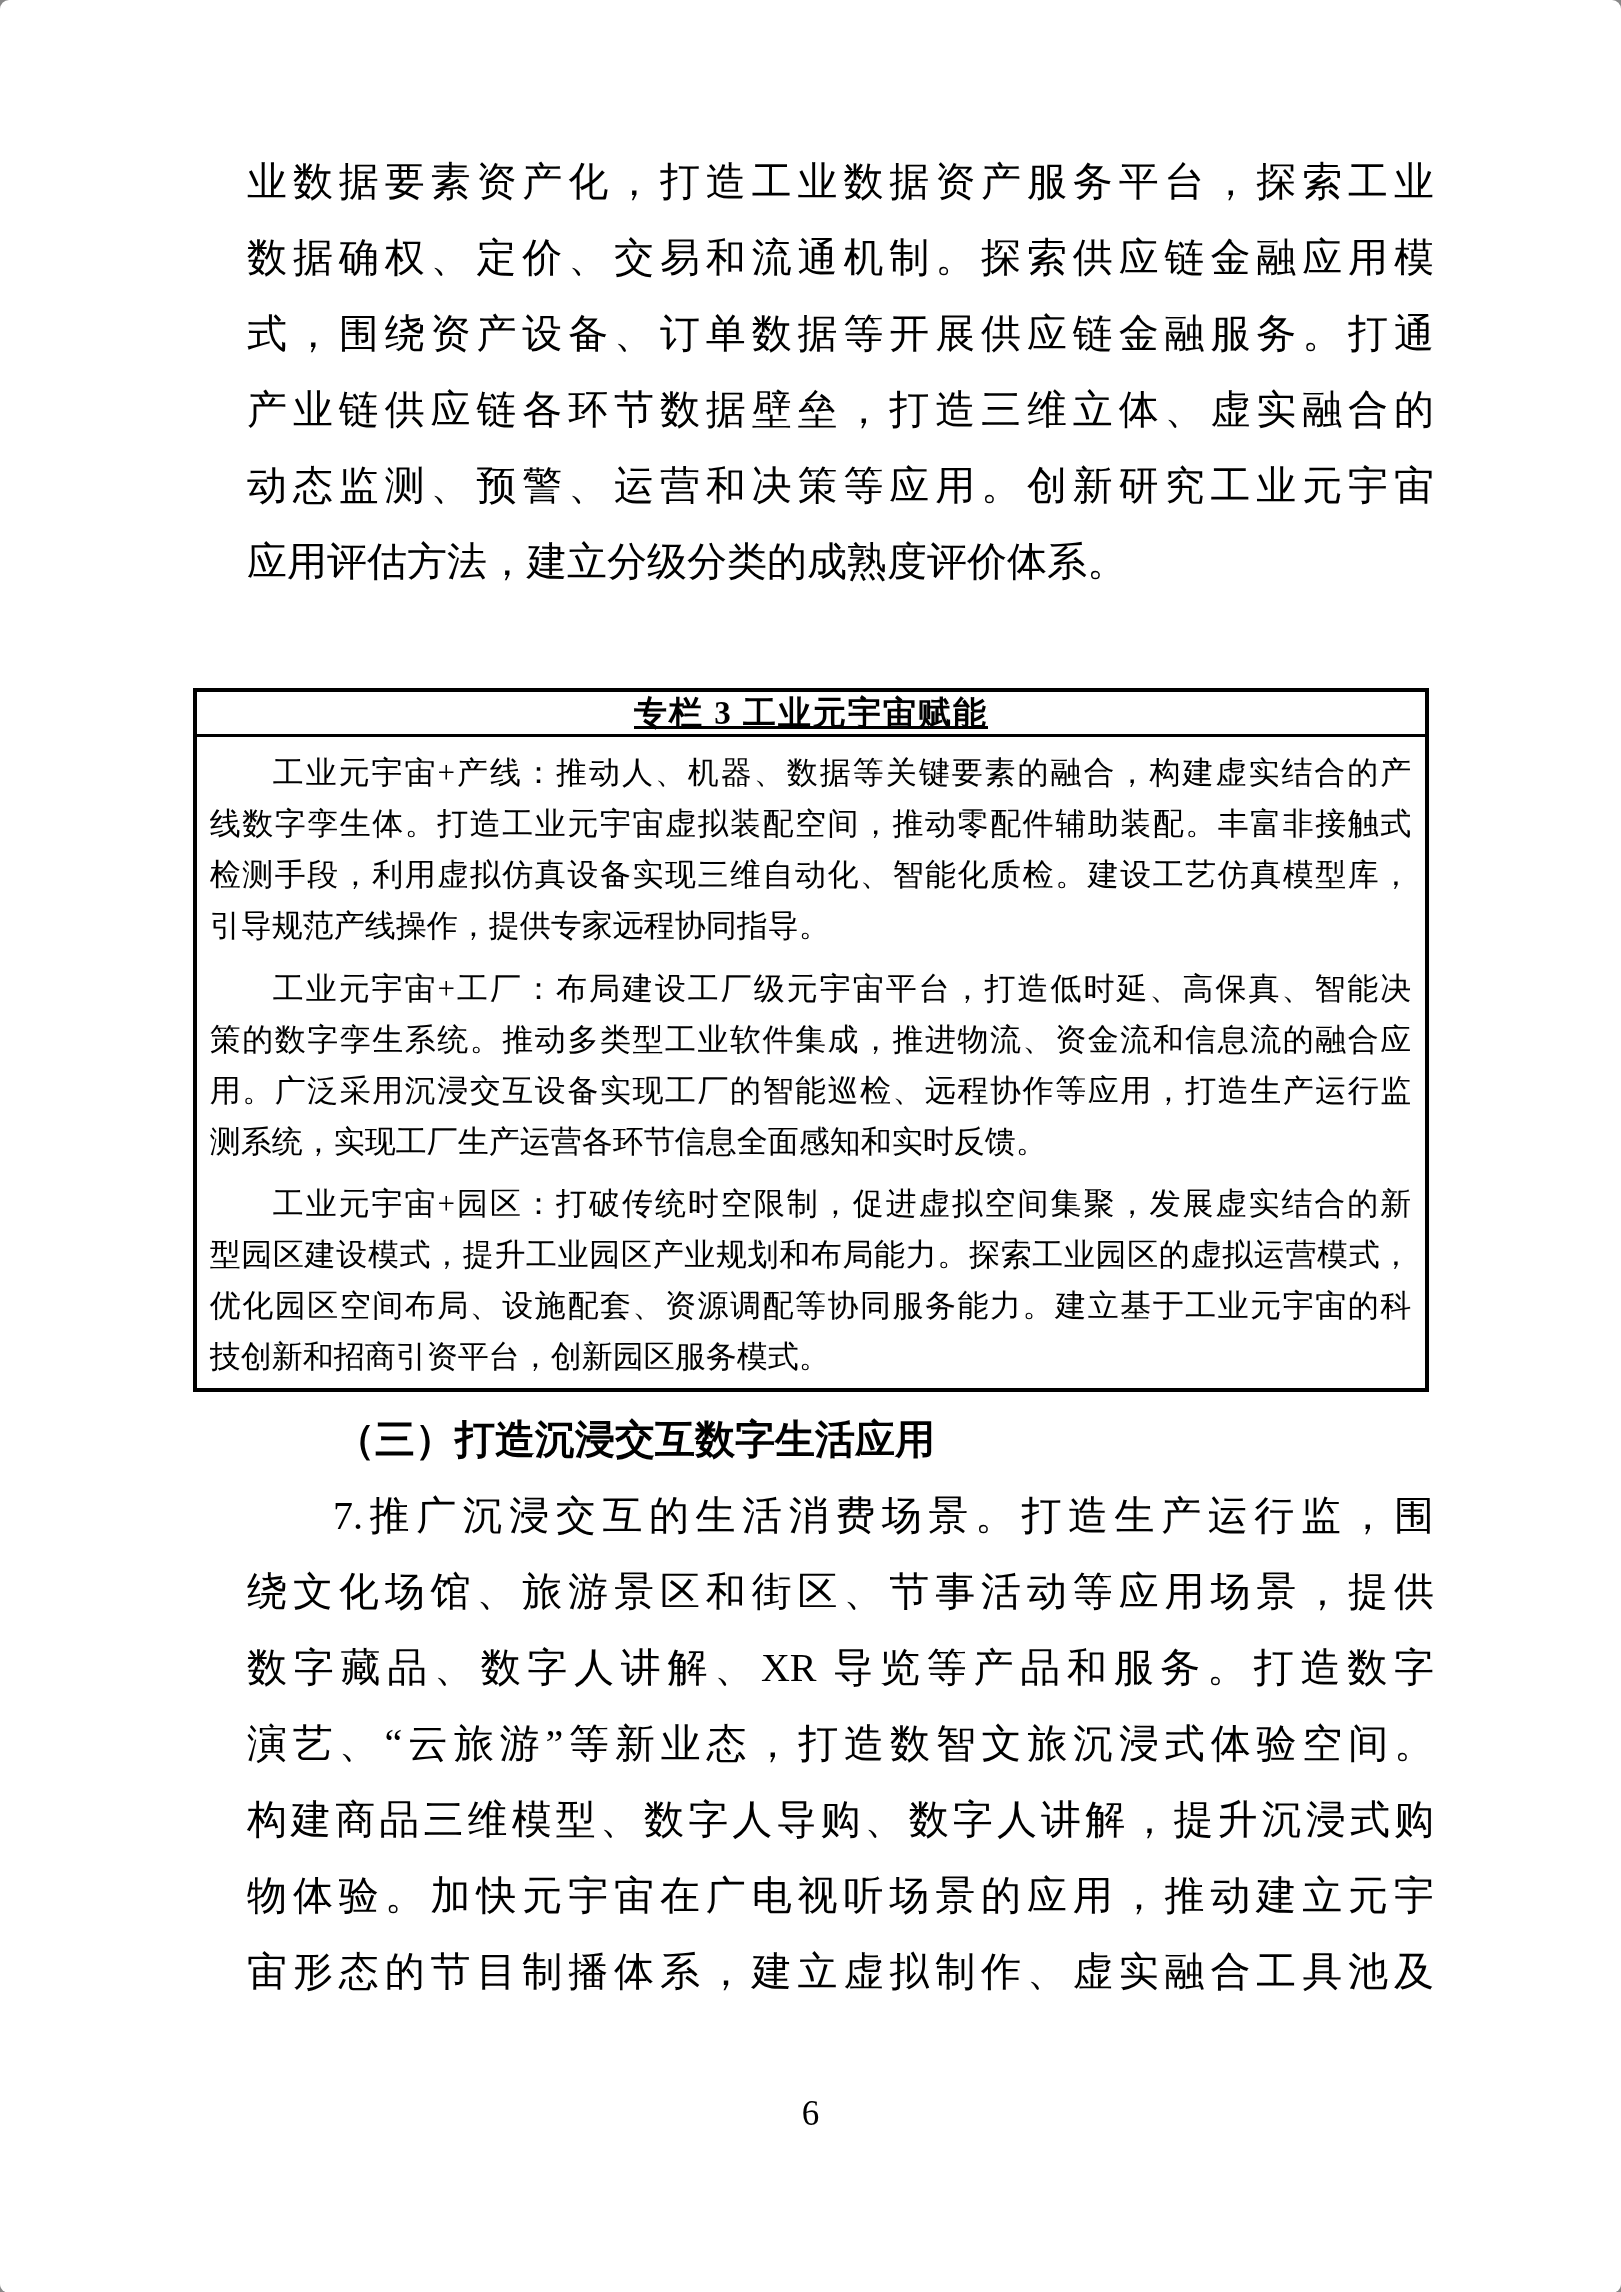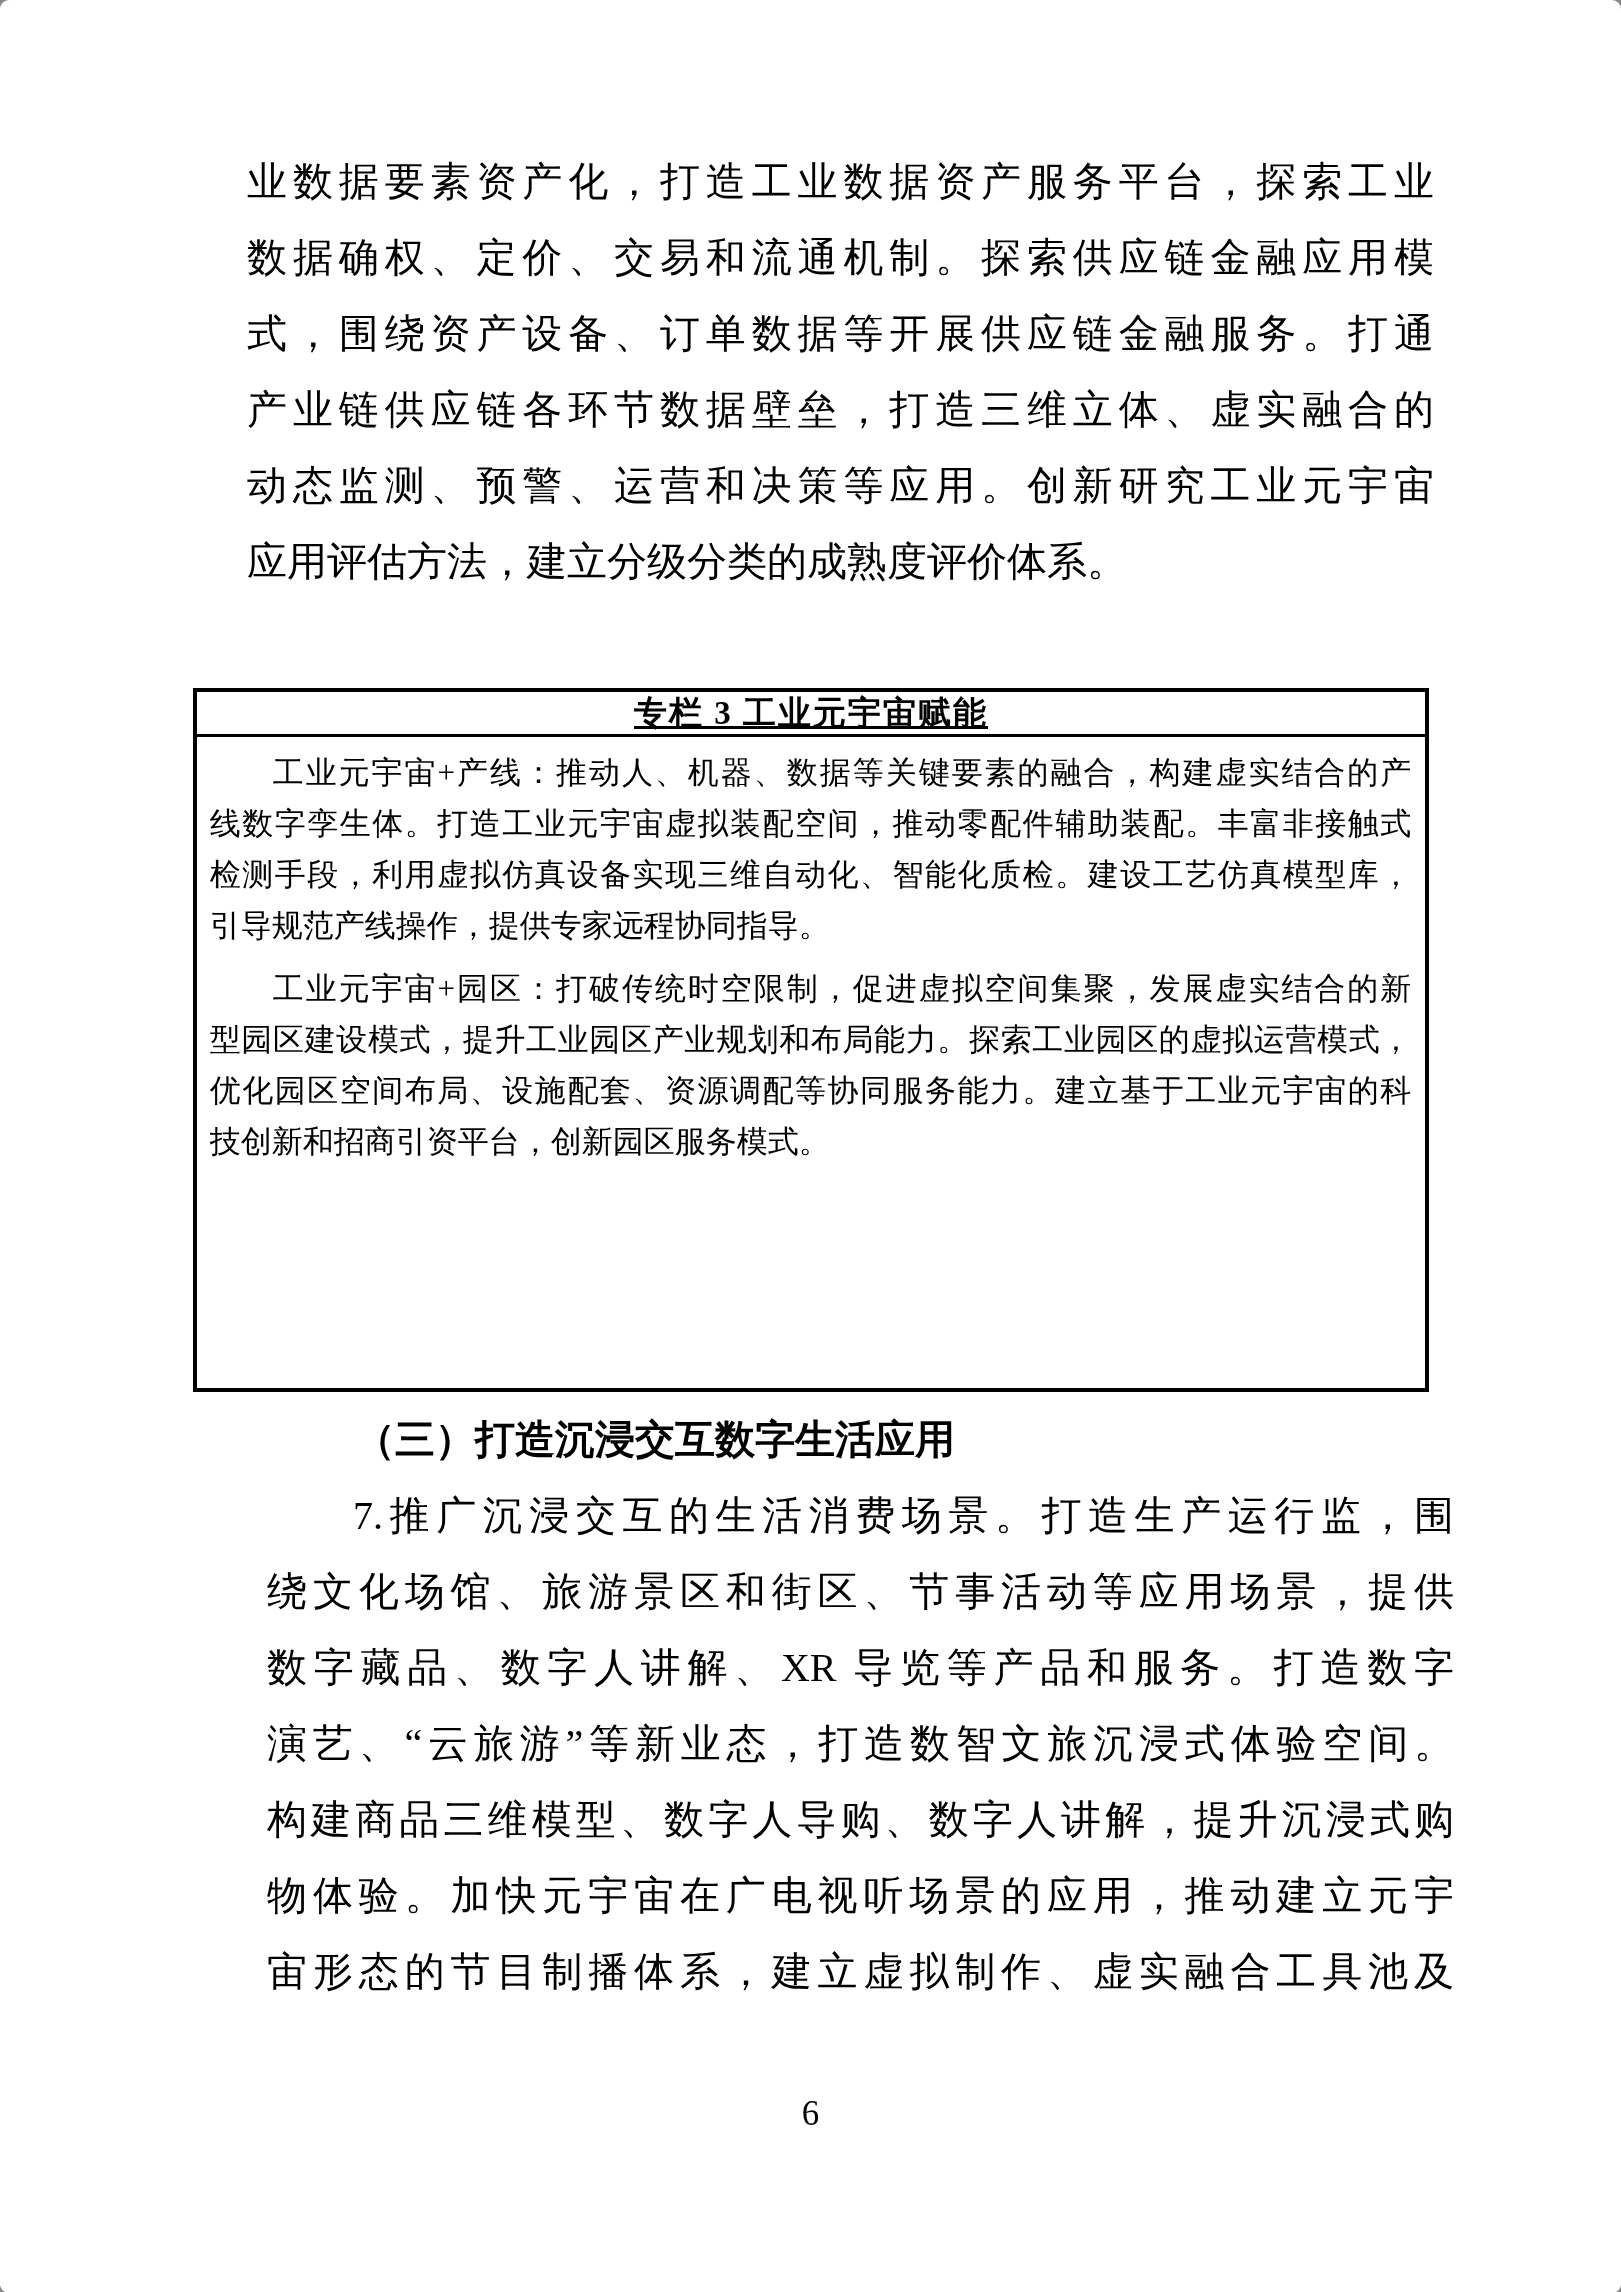--- a/index.html
+++ b/index.html
@@ -63,21 +63,20 @@
   .panel-lead-line { text-indent: 63px; }
   .bold { font-weight: normal; }
   
   .section {
     position: absolute;
     top: 1402px;
     left: 247px;
     width: 1187px;
     font-size: 40px;
     line-height: 76px;
-    margin-left: 20px;
   }
   .section-heading {
     font-weight: bold;
     text-indent: 88px;
     text-align: left;
   }
   .item-first-line { text-indent: 86px; }
   
   .page-number {
     position: absolute;
@@ -109,20 +108,28 @@
 
       <div class="panel-par">
         <div class="jline panel-lead-line">
           <span class="bold">工业元宇宙+产线：</span><span>推动人、机器、数据等关键要素的融合，构建虚实结合的产</span>
         </div>
         <div class="jline">线数字孪生体。打造工业元宇宙虚拟装配空间，推动零配件辅助装配。丰富非接触式</div>
         <div class="jline">检测手段，利用虚拟仿真设备实现三维自动化、智能化质检。建设工艺仿真模型库，</div>
         <div class="endline">引导规范产线操作，提供专家远程协同指导。</div>
       </div>
 
+      <div class="panel-par">
+        <div class="jline panel-lead-line">
+          <span class="bold">工业元宇宙+工厂：</span><span>布局建设工厂级元宇宙平台，打造低时延、高保真、智能决</span>
+        </div>
+        <div class="jline">策的数字孪生系统。推动多类型工业软件集成，推进物流、资金流和信息流的融合应</div>
+        <div class="jline">用。广泛采用沉浸交互设备实现工厂的智能巡检、远程协作等应用，打造生产运行监</div>
+        <div class="endline">测系统，实现工厂生产运营各环节信息全面感知和实时反馈。</div>
+      </div>
 
       <div class="panel-par">
         <div class="jline panel-lead-line">
           <span class="bold">工业元宇宙+园区：</span><span>打破传统时空限制，促进虚拟空间集聚，发展虚实结合的新</span>
         </div>
         <div class="jline">型园区建设模式，提升工业园区产业规划和布局能力。探索工业园区的虚拟运营模式，</div>
         <div class="jline">优化园区空间布局、设施配套、资源调配等协同服务能力。建立基于工业元宇宙的科</div>
         <div class="endline">技创新和招商引资平台，创新园区服务模式。</div>
       </div>
 

